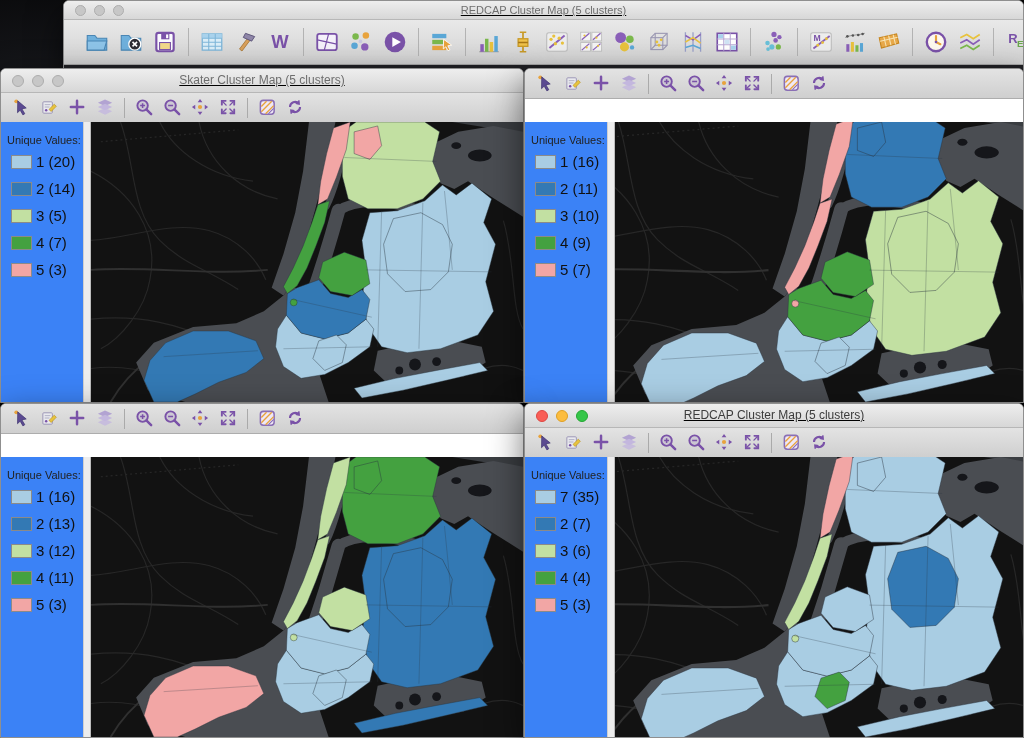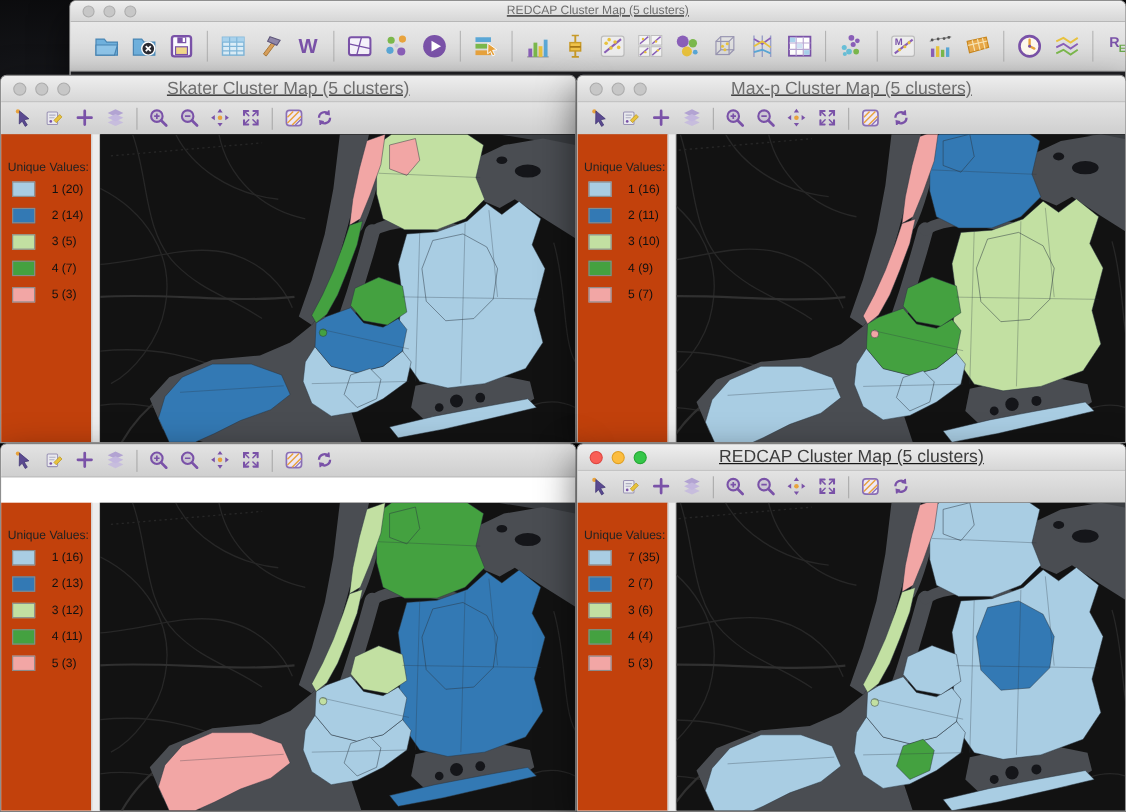--- a/index.html
+++ b/index.html
@@ -5,21 +5,21 @@
   html,body{margin:0;padding:0;width:1024px;height:738px;overflow:hidden;background:#050505;
     font-family:"Liberation Sans","DejaVu Sans",sans-serif;-webkit-font-smoothing:antialiased;}
   .desktop{position:absolute;inset:0;background:
     radial-gradient(220px 120px at 10px 700px, #3e3e42 0%, rgba(20,20,22,0) 70%),
     radial-gradient(300px 160px at 40px 80px, #17181c 0%, rgba(5,5,5,0) 75%), #060607;}
   .win{position:absolute;background:#fff;border:1px solid #8f8f8f;border-radius:6px 6px 0 0;
     box-shadow:0 12px 34px rgba(0,0,0,.55);box-sizing:border-box;overflow:hidden;}
   .titlebar{position:relative;height:23px;background:linear-gradient(#eeeeee,#d7d7d7);
     border-bottom:1px solid #b7b7b7;text-decoration:underline;}
   .main .titlebar{height:18px;}
-  .wtitle{line-height:23px;font-size:16px;color:#6e6e6e;text-align:center;white-space:nowrap;
+  .wtitle{line-height:23px;font-size:12px;color:#6e6e6e;text-align:center;white-space:nowrap;
     overflow:hidden;}
   .main .wtitle{line-height:18px;font-size:11px;}
   .active .wtitle{color:#3c3c3c;}
   .lights{position:absolute;left:11px;top:0;bottom:0;display:flex;align-items:center;gap:8px;}
   .light{width:12px;height:12px;border-radius:50%;background:#c7c7c7;border:1px solid #adadad;
     box-sizing:border-box;}
   .main .light{width:11px;height:11px;}
   .active .light.red{background:#f95e56;border-color:#dd4742;}
   .active .light.yellow{background:#fcbd3f;border-color:#dfa024;}
   .active .light.green{background:#35c649;border-color:#24a733;}
@@ -28,25 +28,25 @@
   .mainbody{height:12px;background:#202024;}
   .mtool{width:34px;height:30px;display:flex;align-items:center;justify-content:center;flex:0 0 auto;}
   .mtool svg{width:26px;height:26px;}
   .sep{width:1px;height:28px;background:#b3b3b3;margin:0 6px;flex:0 0 auto;}
   .maptoolbar{height:29px;background:linear-gradient(#e3e3e3,#cfcfcf);display:flex;align-items:center;
     padding-left:6px;border-bottom:1px solid #adadad;}
   .tool{width:28px;height:24px;display:flex;align-items:center;justify-content:center;flex:0 0 auto;}
   .tool svg{width:19px;height:19px;}
   .sep2{width:1px;height:20px;background:#aaa;margin:0 5px;flex:0 0 auto;}
   .wbody{position:absolute;left:0;right:0;top:53px;bottom:0;display:flex;}
-  .legend{width:76px;background:#c2410c;padding:24px 0 0 6px;overflow:hidden;flex:0 0 auto;}
+  .legend{width:76px;background:#3b82f6;padding:12px 0 0 6px;overflow:hidden;flex:0 0 auto;}
   .ltitle{font-size:11px;color:#222;white-space:nowrap;margin-bottom:7px;}
   .lrow{display:flex;align-items:center;margin-bottom:10px;}
   .sw{width:21px;height:14px;border:1px solid #8a8a8a;box-sizing:border-box;flex:0 0 auto;margin-left:4px;}
-  .ll{font-size:11px;color:#111;margin-left:15px;white-space:nowrap;}
+  .ll{font-size:15px;color:#111;margin-left:4px;white-space:nowrap;}
   .splitter{width:6px;background:#ededed;border-left:1px solid #cfcfcf;border-right:1px solid #bdbdbd;flex:0 0 auto;}
   .mapwrap{flex:1;background:#121212;overflow:hidden;}
   .map{width:100%;height:100%;display:block;}
   .map use[data-region]{stroke:#2b3540;stroke-opacity:.55;stroke-width:.8;}
   .sprite{position:absolute;width:0;height:0;overflow:hidden;}
 </style>
 </head>
 <body>
 
 <svg class="sprite" xmlns="http://www.w3.org/2000/svg">
@@ -600,28 +600,20 @@
         <use data-region="bronx_nw" href="#r-bronx-nw" fill="#f2a6a5"></use>
         <use data-region="manhattan_upper" href="#r-manh-upper" fill="#f2a6a5"></use>
         <use data-region="manhattan_lower" href="#r-manh-lower" fill="#44a140"></use>
         <use href="#r-inner-borders"></use>
       </svg>
     </div>
   </div>
 </div>
 
 <div class="win" style="left:524px;top:68px;width:500px;height:335px;">
-  <div class="titlebar">
-    <div class="lights">
-      <span class="light red"></span>
-      <span class="light yellow"></span>
-      <span class="light green"></span>
-    </div>
-    <div class="wtitle">Max-p Cluster Map (5 clusters)</div>
-  </div>
   <div class="maptoolbar">
     <span class="tool">
         <svg viewBox="0 0 20 20">
           <use href="#i-select"></use>
         </svg>
       </span>
     <span class="tool">
         <svg viewBox="0 0 20 20">
           <use href="#i-edit"></use>
         </svg>

